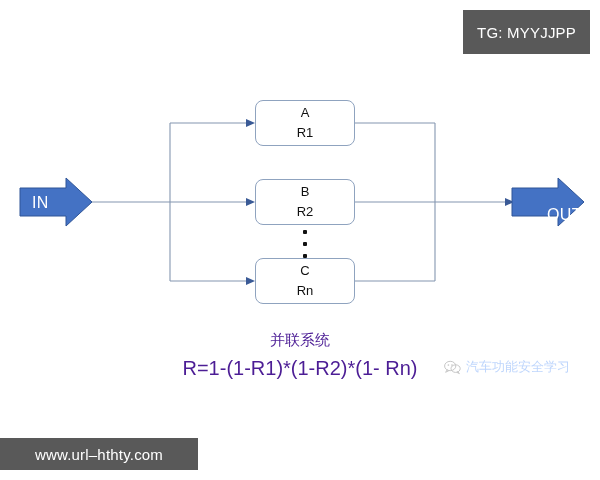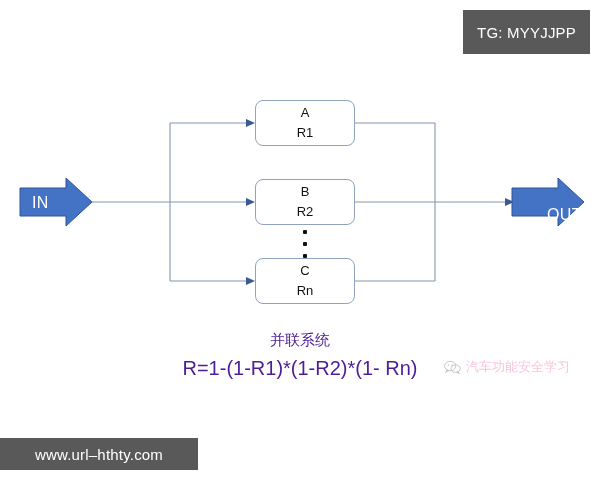--- a/index.html
+++ b/index.html
@@ -133,21 +133,21 @@
     position: absolute;
     left: 444px;
     top: 358px;
     display: flex;
     align-items: center;
     gap: 5px;
     opacity: 0.33;
   }
   #wechat-watermark .wm-text {
     font-size: 13px;
-    color: #ec4899;
+    color: #3b82f6;
     white-space: nowrap;
   }
 </style>
 </head>
 <body>
 
 <div id="canvas">
 
   <svg id="diagram-svg" viewBox="0 0 600 480" xmlns="http://www.w3.org/2000/svg">
 

